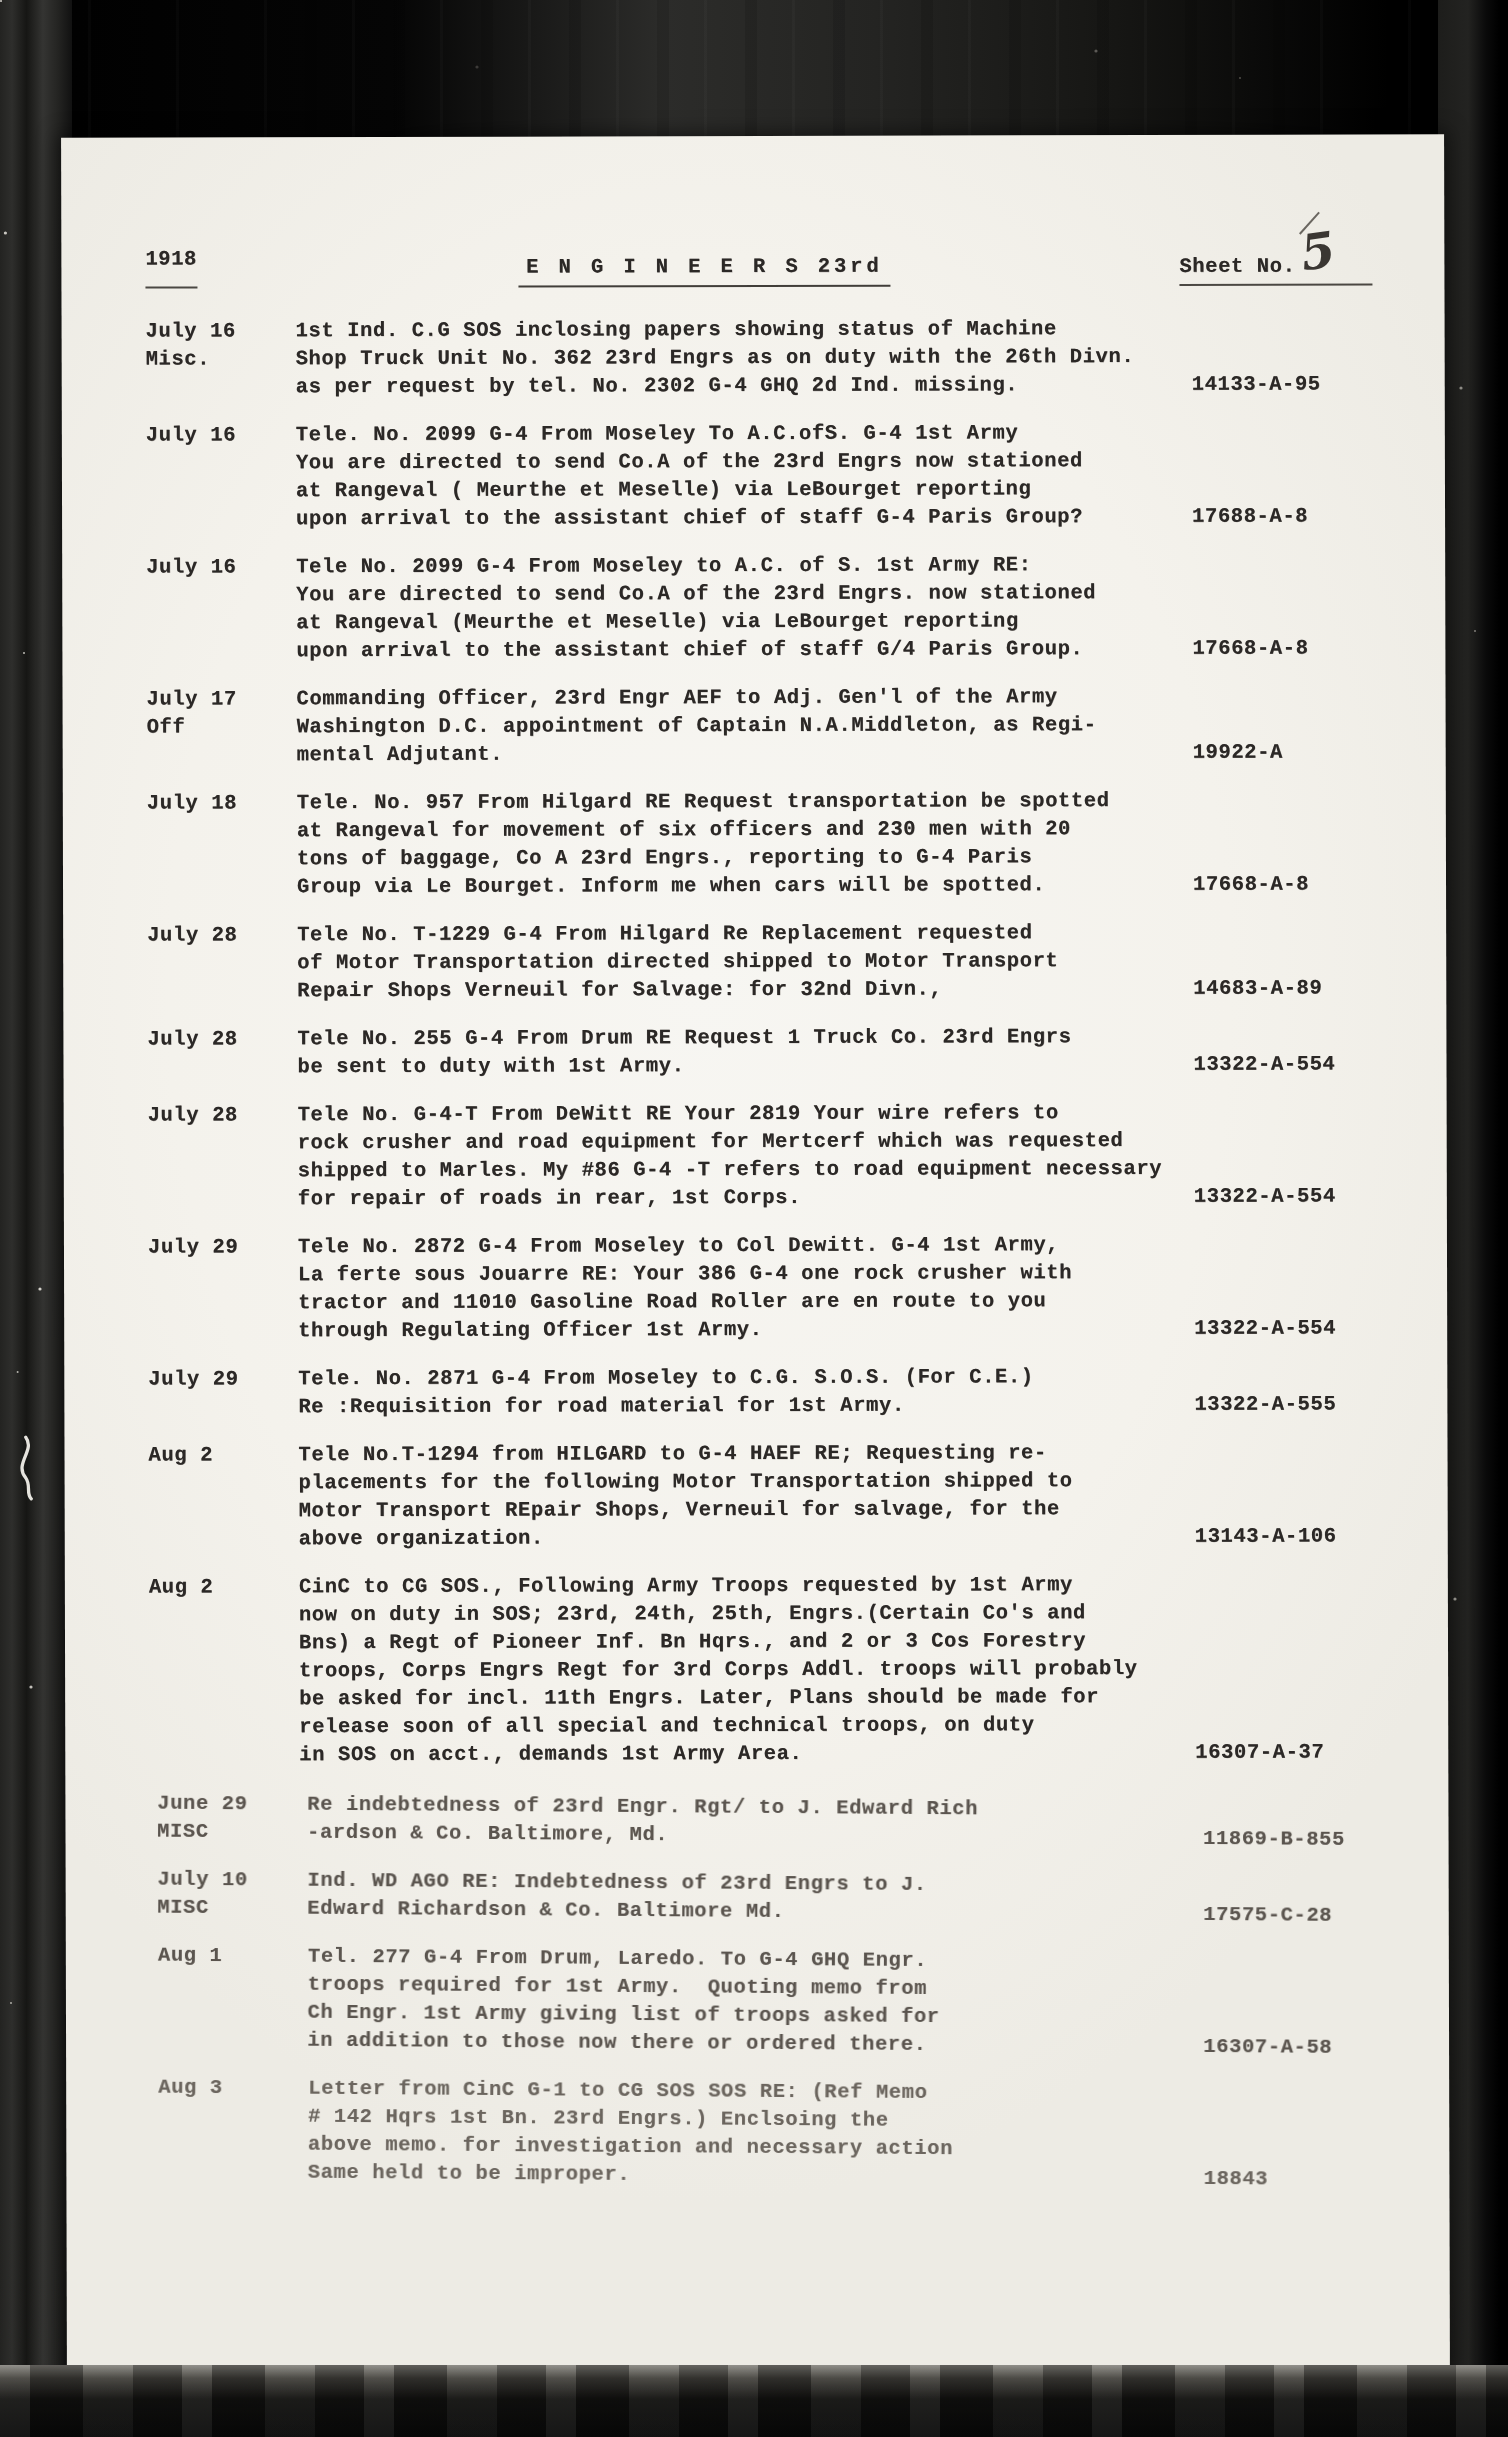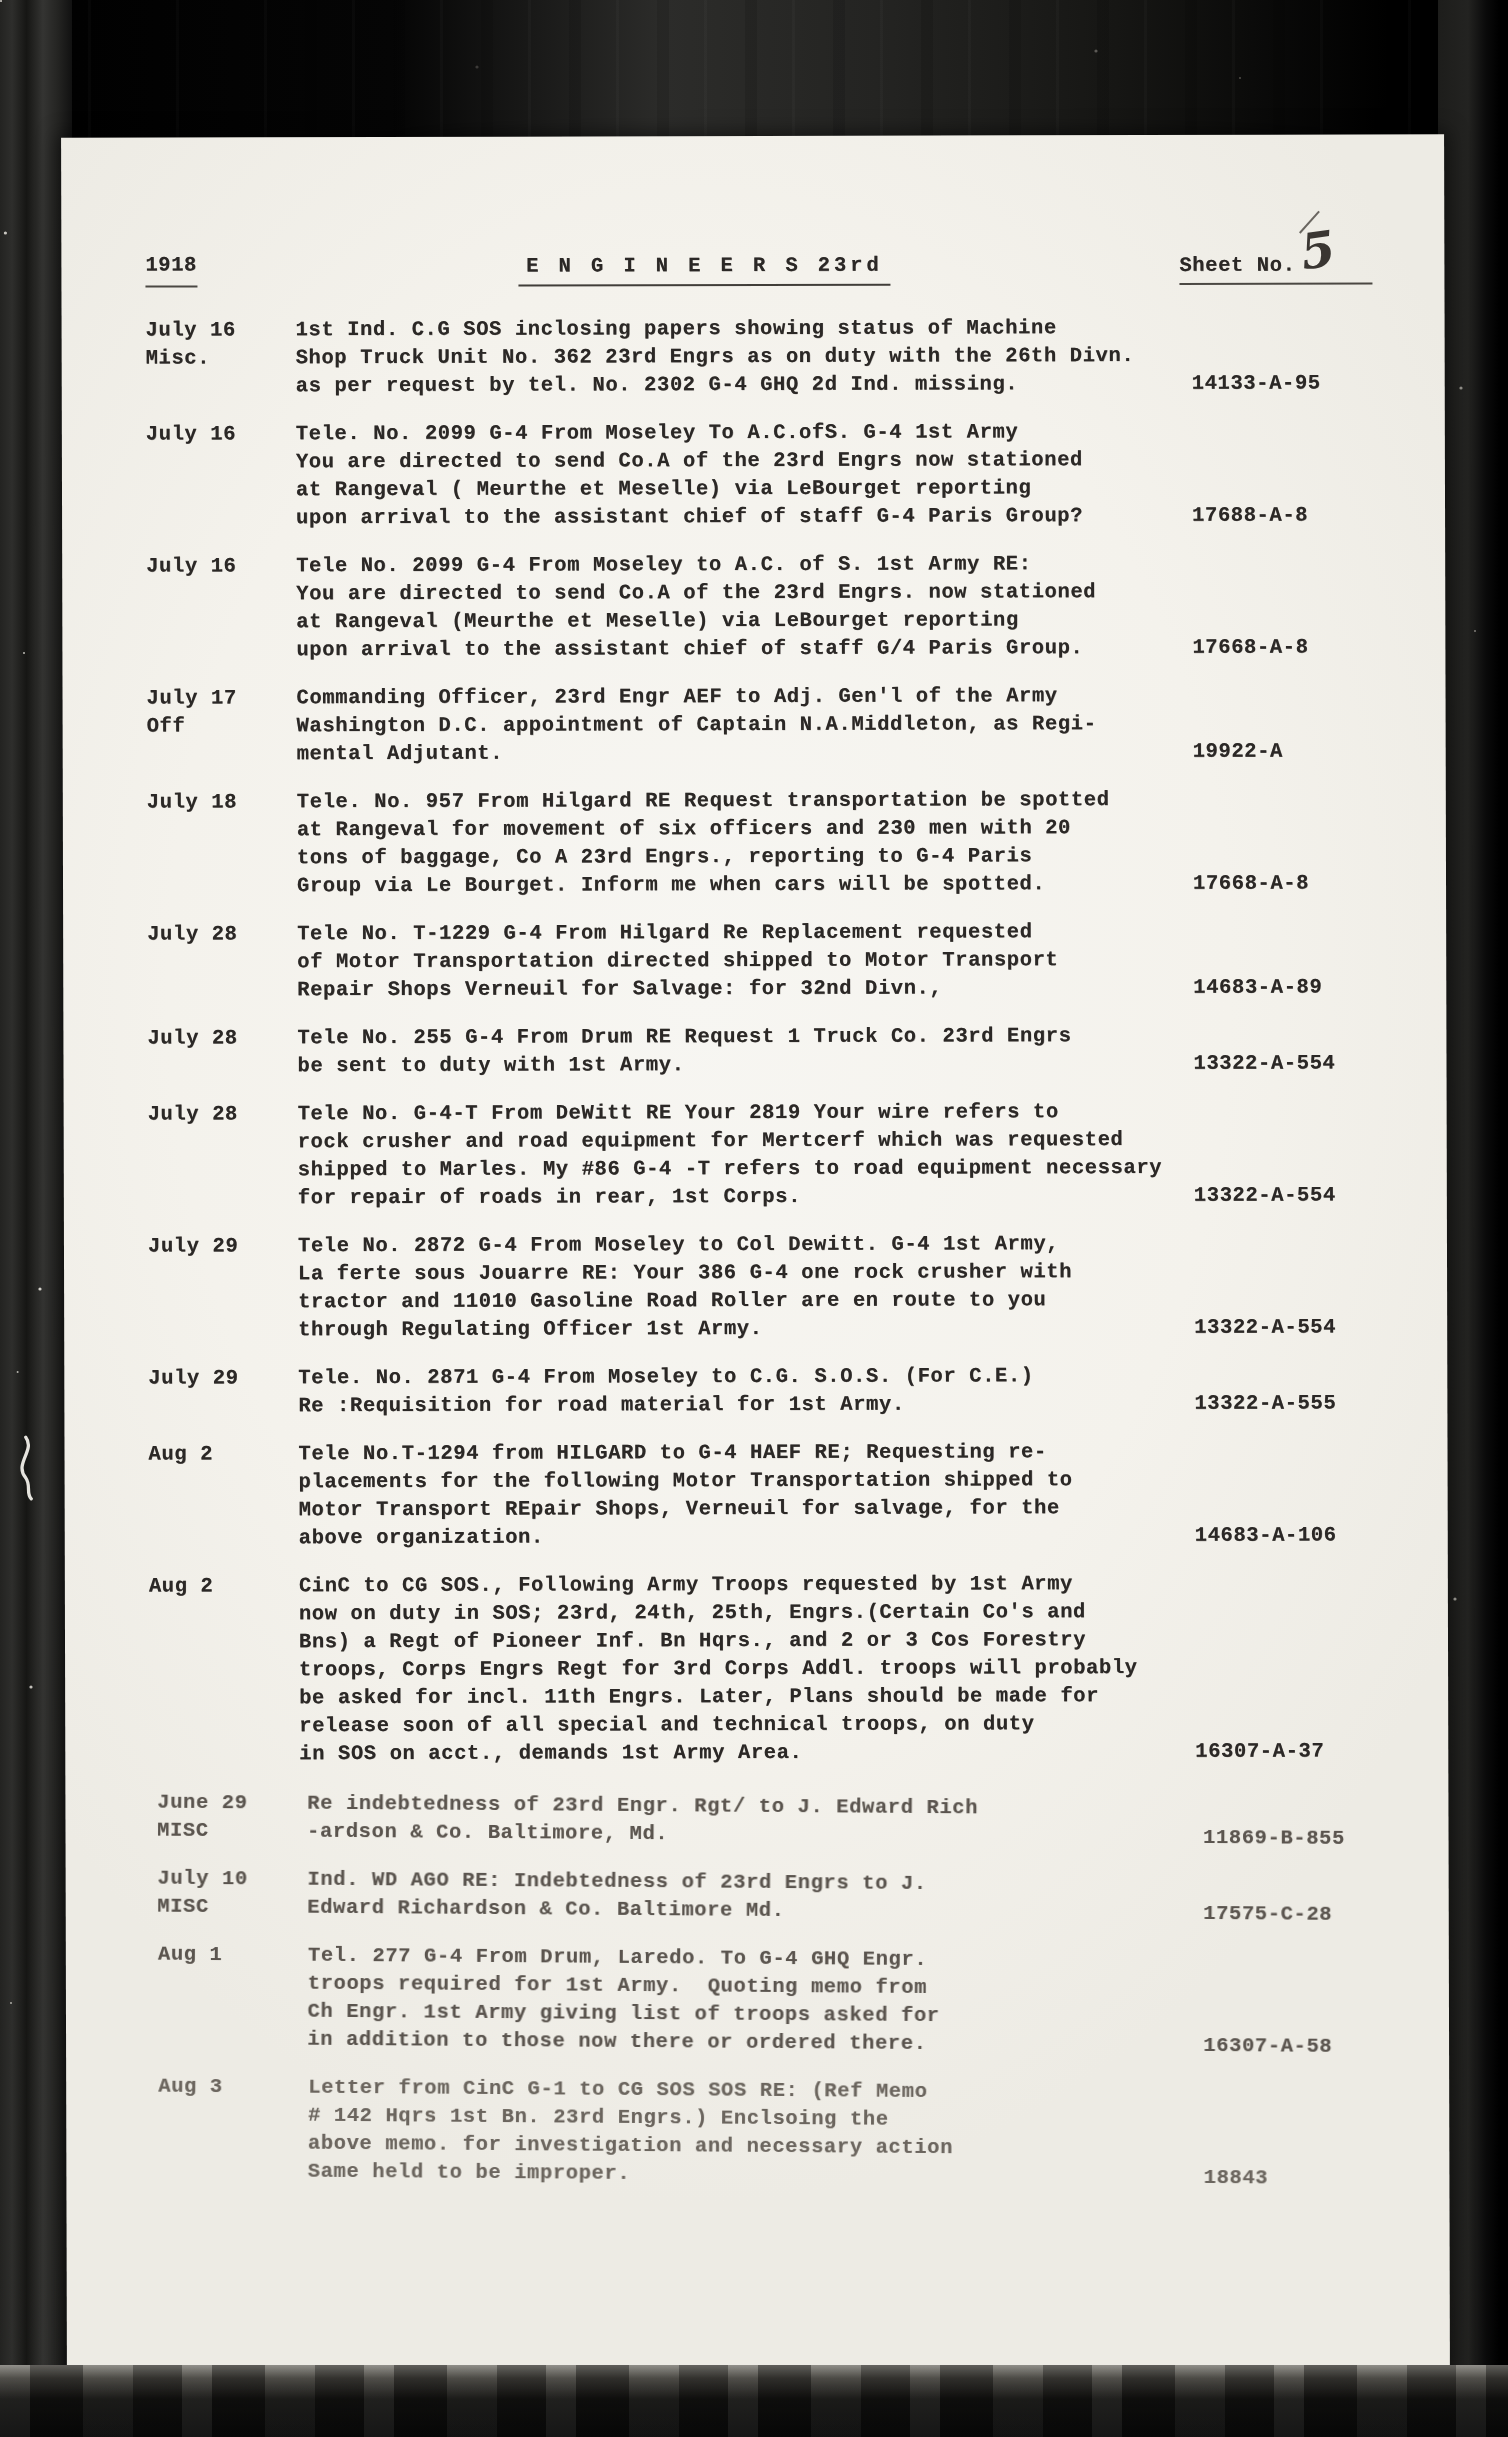--- a/index.html
+++ b/index.html
@@ -50,21 +50,21 @@
     transform:rotate(-0.15deg);
     box-shadow:0 0 19px 3.3px rgba(0,0,0,0.5);
   }
   .content{position:absolute;left:84px;top:108px;width:1227px;color:var(--ink);}
   .typed{
     font-weight:700;font-size:20.5px;line-height:28px;letter-spacing:0.6px;
     text-shadow:0.3px 0.3px 0.2px rgba(58,52,48,0.45), -0.2px 0 0.3px rgba(58,52,48,0.25);
   }
   
   .header{display:grid;grid-template-columns:150px 896px 1fr;align-items:end;margin-bottom:29px;}
-  .year{justify-self:start;border-bottom:2.2px solid rgba(46,42,38,0.85);padding-bottom:6px;}
+  .year{justify-self:start;border-bottom:2.2px solid rgba(46,42,38,0.85);padding-bottom:13px;}
   .title{justify-self:center;letter-spacing:3.9px;border-bottom:2.8px solid rgba(46,42,38,0.9);padding:0 7.7px 4.4px 7.7px;transform:translateX(-39px);}
   .sheet-cell{white-space:nowrap;margin-left:-12px;border-bottom:2.2px solid rgba(46,42,38,0.85);padding:0 14.4px 3.3px 0;position:relative;}
   .sheet-five{
     display:inline-block;position:relative;margin-left:5.5px;
     font-family:"DejaVu Serif",serif;font-style:italic;font-weight:700;font-size:49px;line-height:22px;
     color:#3a3632;transform:rotate(-8deg) translateY(-3.3px);text-shadow:none;
   }
   .sheet-five::before{
     content:"";position:absolute;left:-2.2px;top:-19px;width:29px;height:1.7px;background:#6a6660;
     transform:rotate(-40deg);
@@ -187,21 +187,21 @@
 Re :Requisition for road material for 1st Army.</div>
     <div class="entry-ref">13322-A-555</div>
   </div>
 
   <div class="entry">
     <div class="entry-date">Aug 2</div>
     <div class="entry-text">Tele No.T-1294 from HILGARD to G-4 HAEF RE; Requesting re-
 placements for the following Motor Transportation shipped to
 Motor Transport REpair Shops, Verneuil for salvage, for the
 above organization.</div>
-    <div class="entry-ref">14683-A-106</div>
+    <div class="entry-ref">13143-A-106</div>
   </div>
 
   <div class="entry">
     <div class="entry-date">Aug 2</div>
     <div class="entry-text">CinC to CG SOS., Following Army Troops requested by 1st Army
 now on duty in SOS; 23rd, 24th, 25th, Engrs.(Certain Co's and
 Bns) a Regt of Pioneer Inf. Bn Hqrs., and 2 or 3 Cos Forestry
 troops, Corps Engrs Regt for 3rd Corps Addl. troops will probably
 be asked for incl. 11th Engrs. Later, Plans should be made for
 release soon of all special and technical troops, on duty

